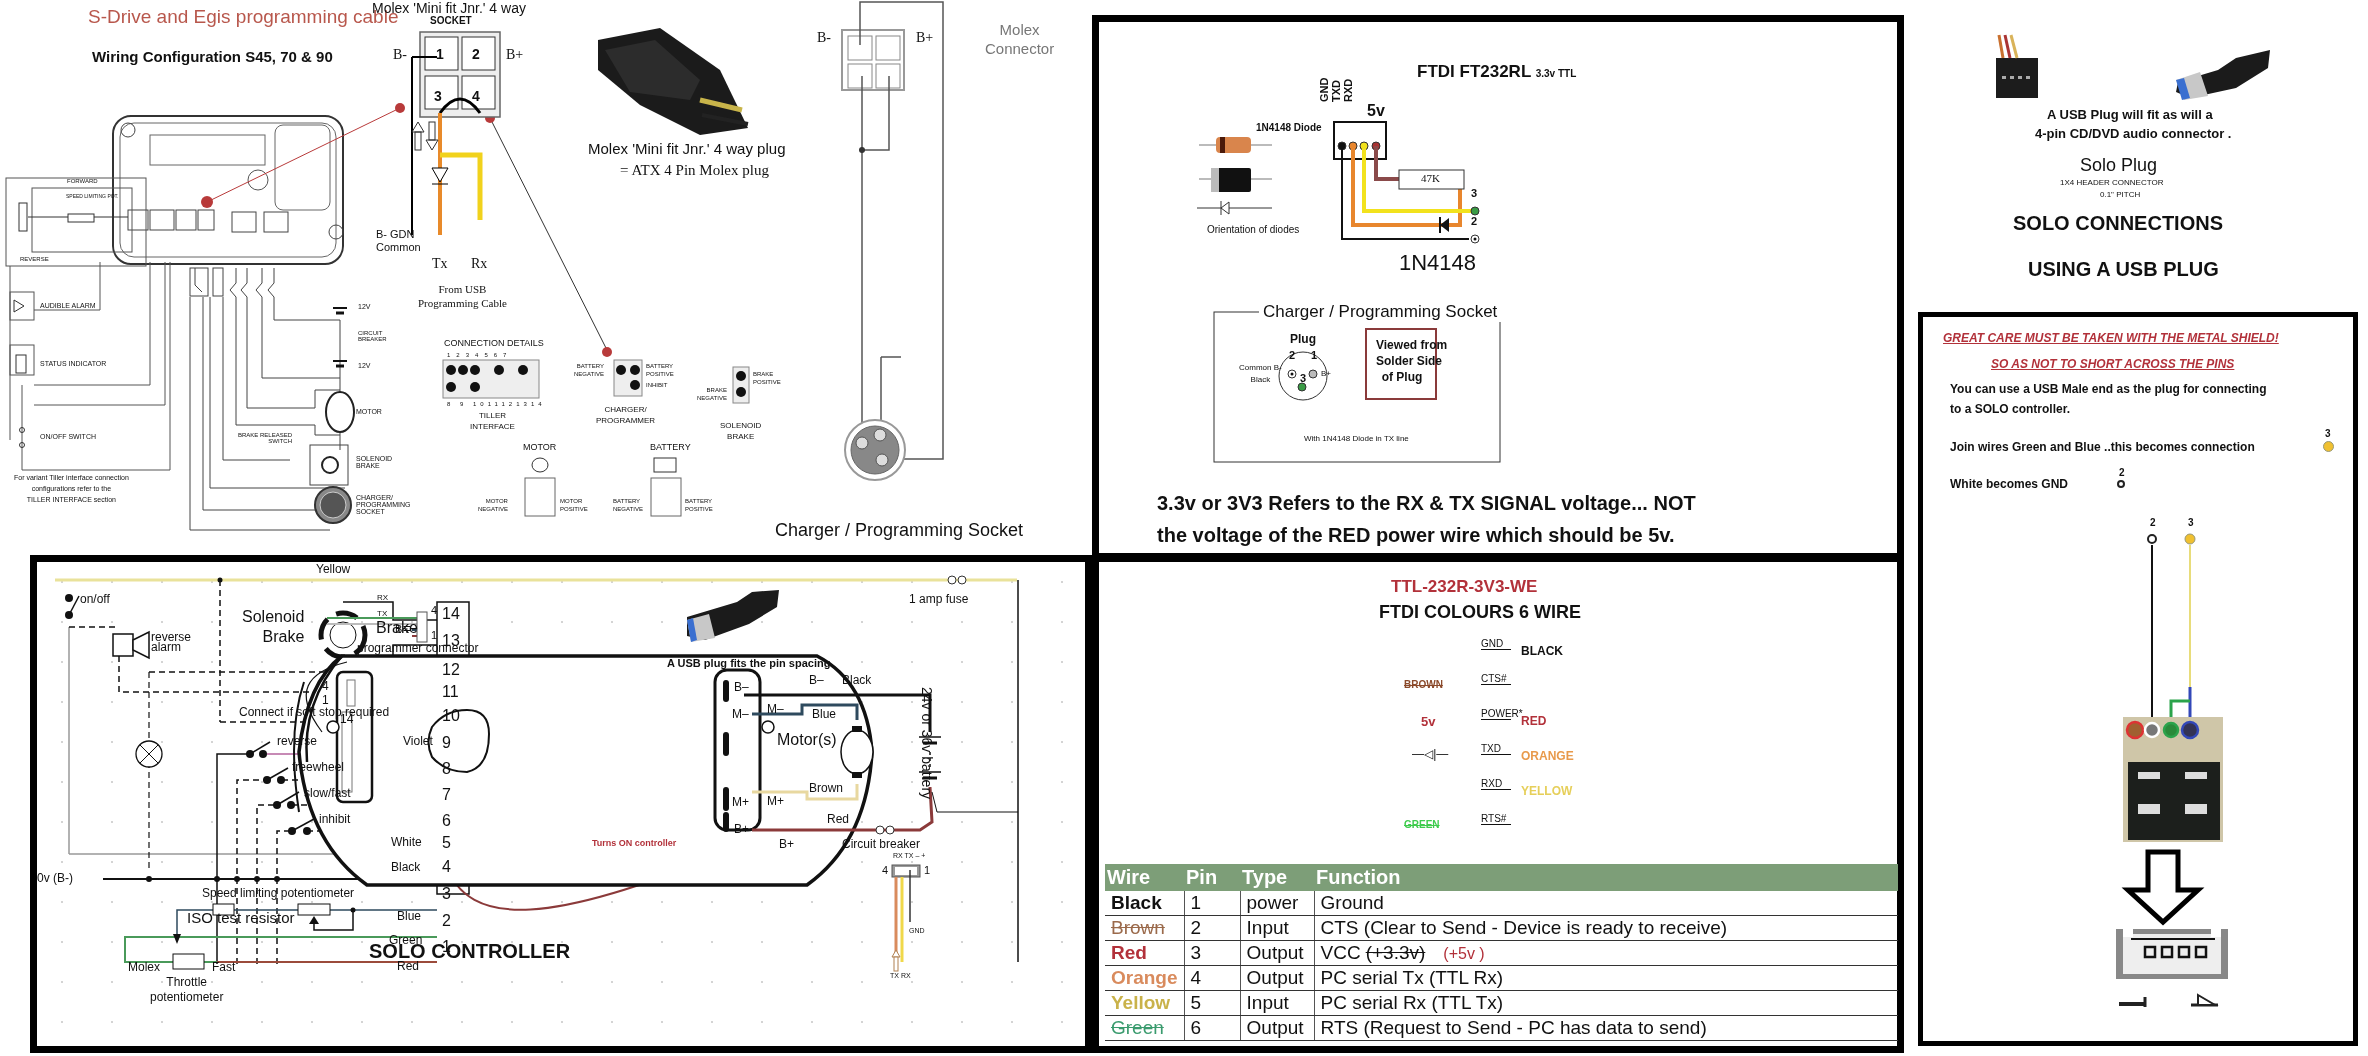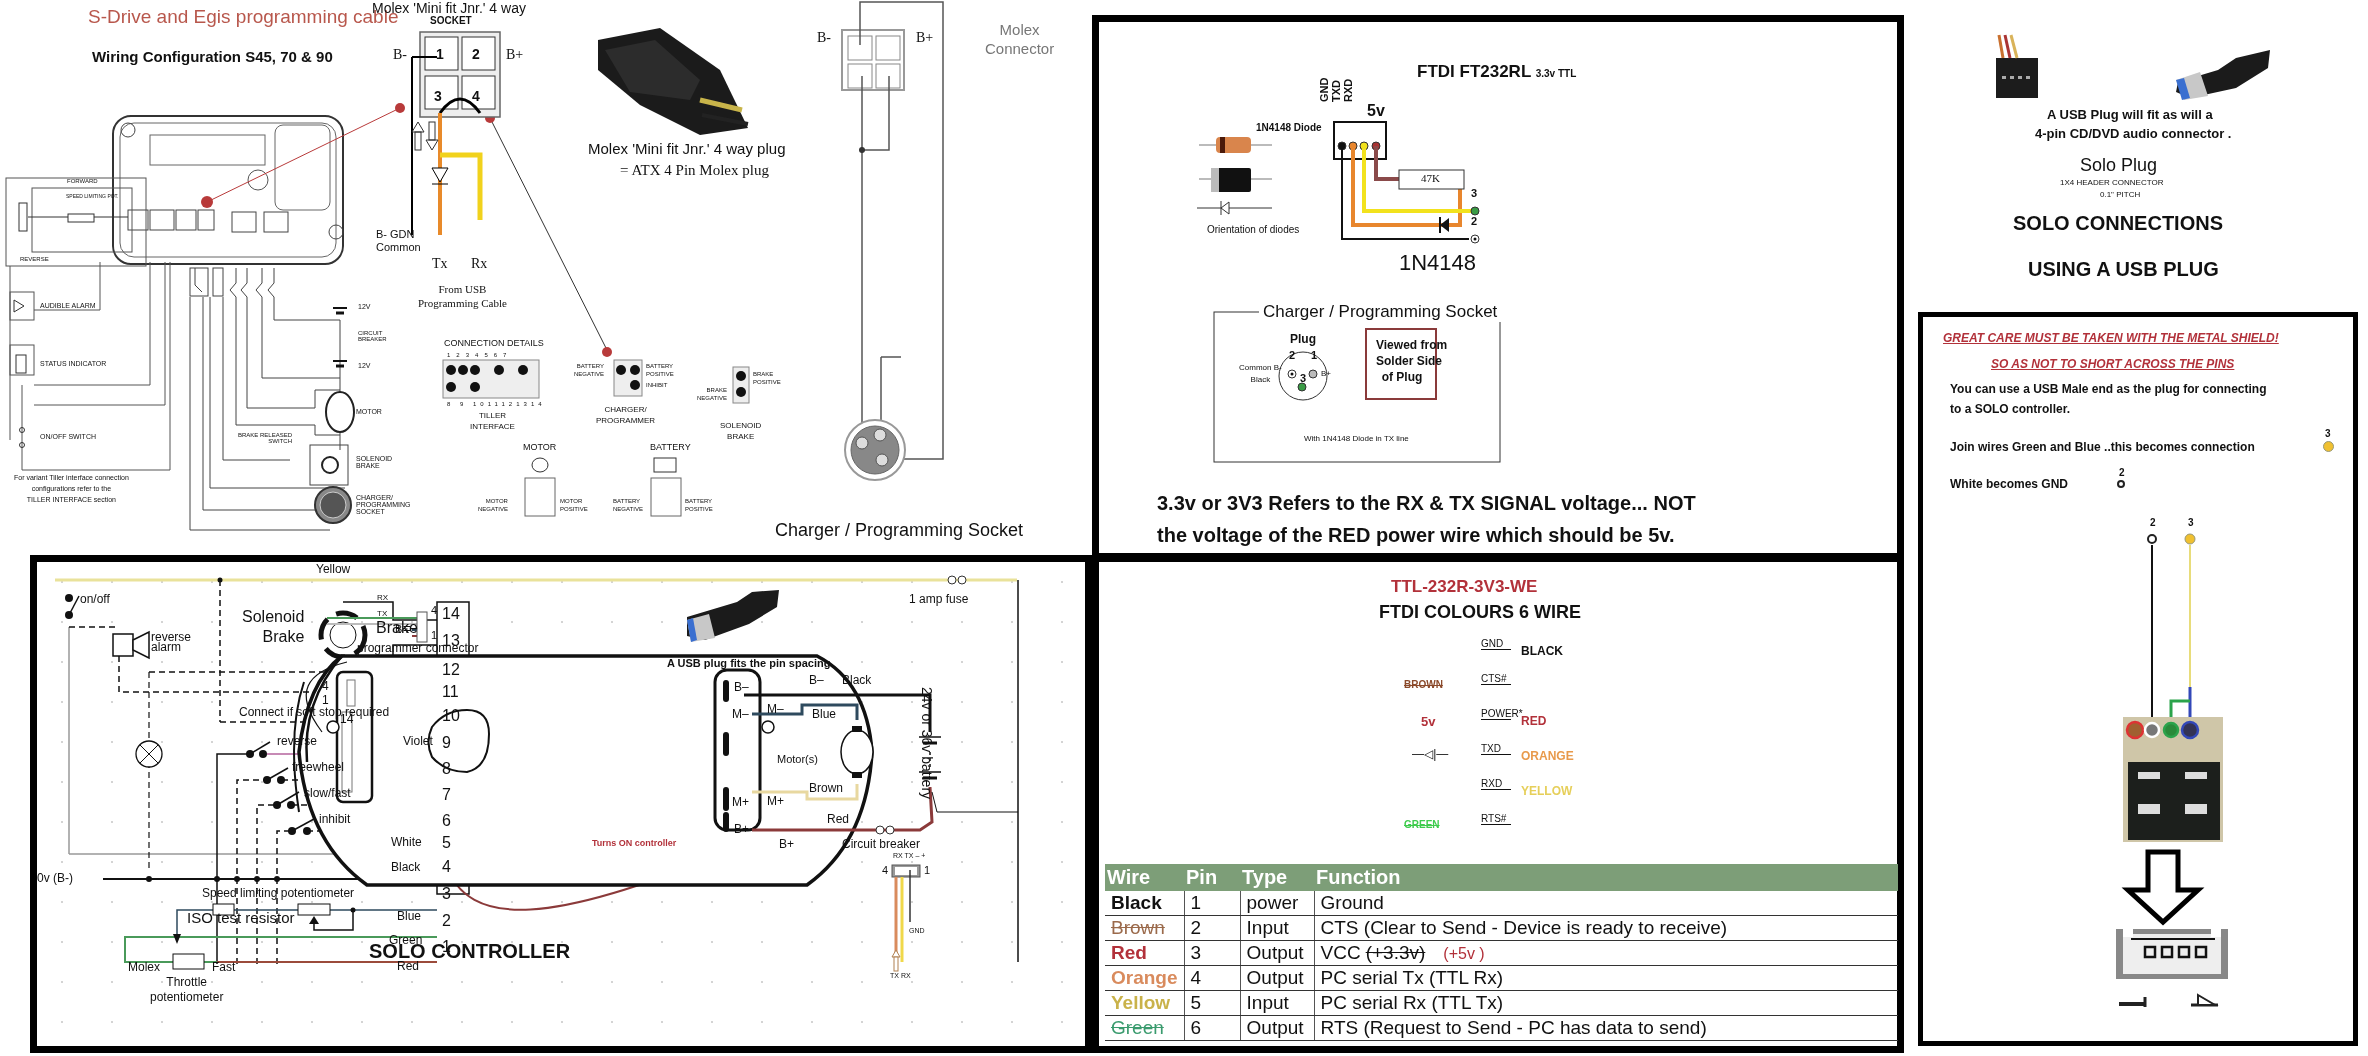--- a/index.html
+++ b/index.html
@@ -680,21 +680,21 @@
   <div class="txt sans" style="left:303px;top:150px;font-size:12px;">14</div>
   <div class="txt sans" style="left:555px;top:276px;font-size:9px;color:#b2313a;font-weight:bold;">Turns ON controller</div>
   <div class="txt sans" style="left:697px;top:118px;font-size:12px;">B–</div>
   <div class="txt sans" style="left:695px;top:145px;font-size:12px;">M–</div>
   <div class="txt sans" style="left:695px;top:233px;font-size:12px;">M+</div>
   <div class="txt sans" style="left:697px;top:260px;font-size:12px;">B+</div>
   <div class="txt sans" style="left:772px;top:111px;font-size:12px;">B–</div>
   <div class="txt sans" style="left:805px;top:111px;font-size:12px;">Black</div>
   <div class="txt sans" style="left:730px;top:140px;font-size:12px;">M–</div>
   <div class="txt sans" style="left:775px;top:145px;font-size:12px;">Blue</div>
-  <div class="txt sans" style="left:740px;top:191px;font-size:11px;">Motor(s)</div>
+  <div class="txt sans" style="left:740px;top:169px;font-size:16px;">Motor(s)</div>
   <div class="txt sans" style="left:730px;top:232px;font-size:12px;">M+</div>
   <div class="txt sans" style="left:772px;top:219px;font-size:12px;">Brown</div>
   <div class="txt sans" style="left:790px;top:250px;font-size:12px;">Red</div>
   <div class="txt sans" style="left:742px;top:275px;font-size:12px;">B+</div>
   <div class="txt sans" style="left:805px;top:275px;font-size:12px;">Circuit breaker</div>
   <div class="txt sans" style="left:898px;top:125px;font-size:14px;transform:rotate(90deg);transform-origin:left top;">24v or 36v battery</div>
   <div class="txt sans" style="left:856px;top:290px;font-size:7px;">RX TX – +</div>
   <div class="txt sans" style="left:845px;top:302px;font-size:11px;">4</div>
   <div class="txt sans" style="left:887px;top:302px;font-size:11px;">1</div>
   <div class="txt sans" style="left:872px;top:365px;font-size:7px;">GND</div>

